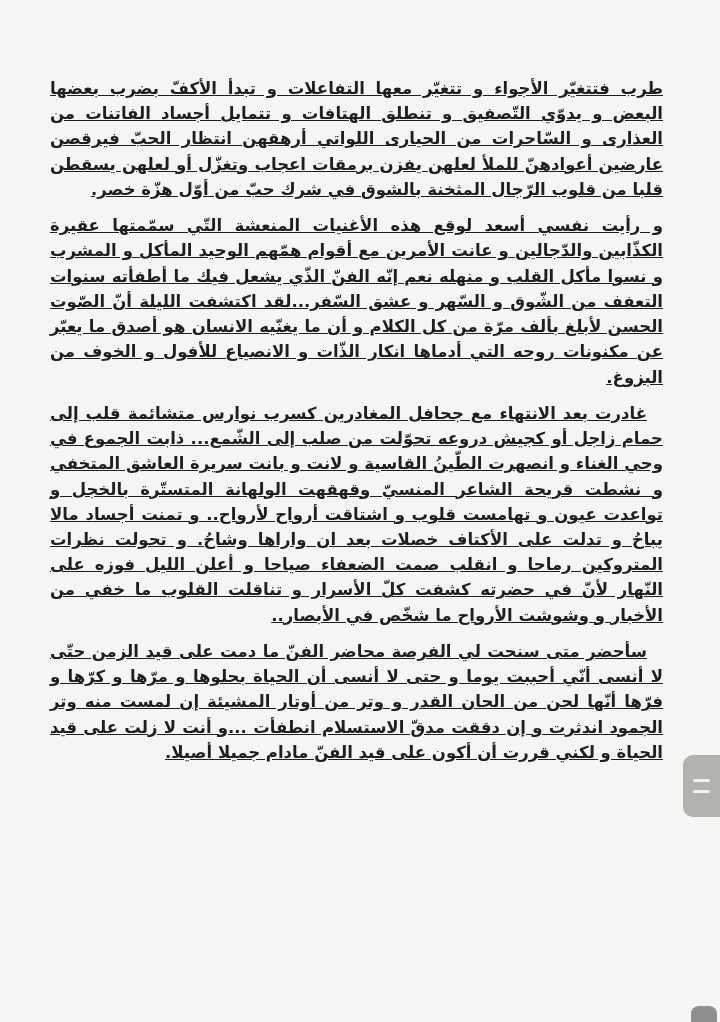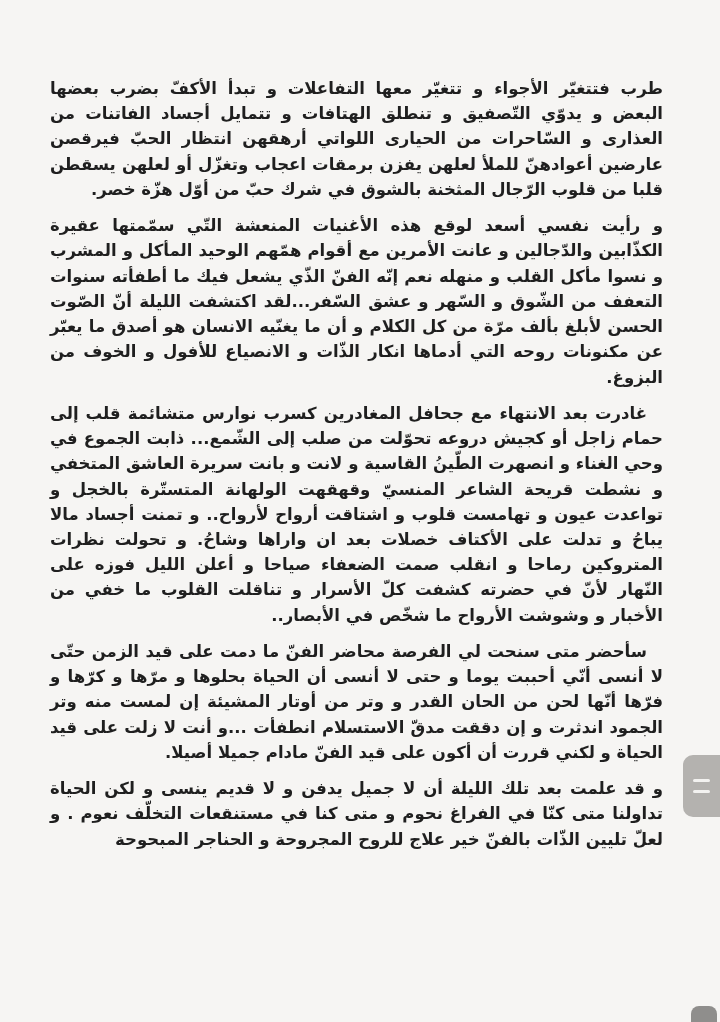--- a/index.html
+++ b/index.html
@@ -1,15 +1,15 @@
 <!DOCTYPE html>
 <html><head>
 <meta charset="utf-8">
 <style>
-  * { margin: 0; padding: 0; box-sizing: border-box; }
+  * { margin: 0; padding: 0; box-sizing: border-box; text-decoration: underline; }
   html, body { width: 720px; height: 1022px; }
   body {
     background: #f6f5f3;
     font-family: "DejaVu Sans", sans-serif;
     position: relative;
     overflow: hidden;
   }
   .page {
     position: absolute;
     inset: 0;
@@ -69,21 +69,20 @@
 </head>
 <body>
 
 <div class="page">
 
   <div class="content" lang="ar" dir="rtl">
     <p>طرب فتتغيّر الأجواء و تتغيّر معها التفاعلات و تبدأ الأكفّ بضرب بعضها البعض و يدوّي التّصفيق و تنطلق الهتافات و تتمايل أجساد الفاتنات من العذارى و السّاحرات من الحيارى اللواتي أرهقهن انتظار الحبّ فيرقصن عارضين أعوادهنّ للملأ لعلهن يفزن برمقات اعجاب وتغزّل أو لعلهن يسقطن قلبا من قلوب الرّجال المثخنة بالشوق في شرك حبّ من أوّل هزّة خصر.</p>
     <p>و رأيت نفسي أسعد لوقع هذه الأغنيات المنعشة التّي سمّمتها عقيرة الكذّابين والدّجالين و عانت الأمرين مع أقوام همّهم الوحيد المأكل و المشرب و نسوا مأكل القلب و منهله نعم إنّه الفنّ الذّي يشعل فيك ما أطفأته سنوات التعفف من الشّوق و السّهر و عشق السّفر...لقد اكتشفت الليلة أنّ الصّوت الحسن لأبلغ بألف مرّة من كل الكلام و أن ما يغنّيه الانسان هو أصدق ما يعبّر عن مكنونات روحه التي أدماها انكار الذّات و الانصياع للأفول و الخوف من البزوغ.</p>
     <p class="indent">غادرت بعد الانتهاء مع جحافل المغادرين كسرب نوارس متشائمة قلب إلى حمام زاجل أو كجيش دروعه تحوّلت من صلب إلى الشّمع... ذابت الجموع في وحي الغناء و انصهرت الطّينُ القاسية و لانت و بانت سريرة العاشق المتخفي و نشطت قريحة الشاعر المنسيّ وقهقهت الولهانة المتستّرة بالخجل و تواعدت عيون و تهامست قلوب و اشتاقت أرواح لأرواح.. و تمنت أجساد مالا يباحُ و تدلت على الأكتاف خصلات بعد ان واراها وشاحُ. و تحولت نظرات المتروكين رماحا و انقلب صمت الضعفاء صياحا و أعلن الليل فوزه على النّهار لأنّ في حضرته كشفت كلّ الأسرار و تناقلت القلوب ما خفي من الأخبار و وشوشت الأرواح ما شخّص في الأبصار..</p>
     <p class="indent">سأحضر متى سنحت لي الفرصة محاضر الفنّ ما دمت على قيد الزمن حتّى لا أنسى أنّي أحببت يوما و حتى لا أنسى أن الحياة بحلوها و مرّها و كرّها و فرّها أنّها لحن من الحان القدر و وتر من أوتار المشيئة إن لمست منه وتر الجمود اندثرت و إن دققت مدقّ الاستسلام انطفأت ...و أنت لا زلت على قيد الحياة و لكني قررت أن أكون على قيد الفنّ مادام جميلا أصيلا.</p>
-    <p>و قد علمت بعد تلك الليلة أن لا جميل يدفن و لا قديم ينسى و لكن الحياة تداولنا متى كنّا في الفراغ نحوم و متى كنا في مستنقعات التخلّف نعوم . و لعلّ تليين الذّات بالفنّ خير علاج للروح المجروحة و  الحناجر المبحوحة</p>
   </div>
 
   <div class="scroll-handle">
     <span class="grip">
       <span class="grip-line"></span>
       <span class="grip-line"></span>
     </span>
   </div>
 
   <div class="corner-handle"></div>

